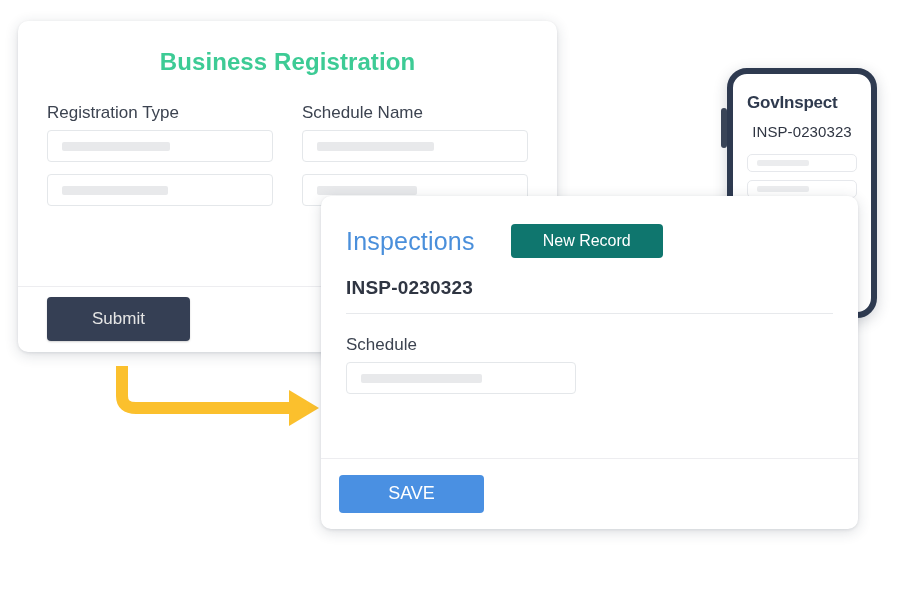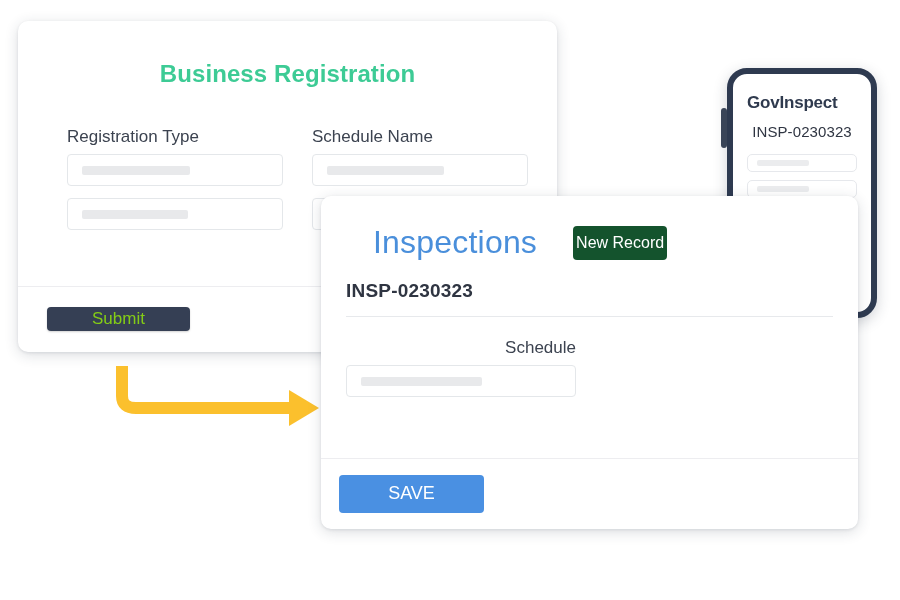--- a/index.html
+++ b/index.html
@@ -32,35 +32,34 @@
 
   
   #card-registration {
     left: 18px;
     top: 21px;
     width: 539px;
     height: 331px;
     z-index: 1;
   }
   #card-registration .card-title {
-    margin: 12px;
+    margin: 0;
     padding-top: 27px;
     text-align: center;
     font-size: 24px;
     font-weight: 700;
     letter-spacing: .1px;
     color: #3dcb95;
   }
   .form-grid {
     display: grid;
     grid-template-columns: 1fr 1fr;
     column-gap: 29px;
     row-gap: 12px;
     padding: 26px 29px 0 29px;
-    margin-left: 20px;
   }
   .field-label {
     font-size: 17px;
     color: #3c4350;
     line-height: 1.25;
     margin-bottom: 7px;
     white-space: nowrap;
     overflow: hidden;
   }
   .field-box {
@@ -91,26 +90,26 @@
     left: 0; right: 0;
     top: 265px;
     height: 66px;
     display: flex;
     align-items: center;
     padding-left: 29px;
     box-sizing: border-box;
   }
   .btn-submit {
     background: #353f54;
-    color: #84cc16;
+    color: #e5e5e5;
     border: none;
     border-radius: 4px;
     font-family: inherit;
     font-size: 17px;
-    height: 24px;
+    height: 44px;
     width: 143px;
     cursor: pointer;
     box-shadow: 0 1px 2px rgba(0,0,0,.18);
   }
 
   
   #flow-arrow {
     position: absolute;
     left: 104px;
     top: 358px;
@@ -127,56 +126,54 @@
     width: 537px;
     height: 333px;
     z-index: 4;
   }
   .insp-head {
     display: flex;
     align-items: center;
     padding: 28px 0 0 25px;
   }
   .insp-title {
-    font-size: 32px;
+    font-size: 25px;
     font-weight: 400;
     color: #4a8fdb;
     letter-spacing: .2px;
-    margin-left: 27px;
   }
   .btn-new-record {
     margin-left: 36px;
-    background: #14532d;
+    background: #0f766e;
     color: #ffffff;
     border: none;
     border-radius: 4px;
     font-family: inherit;
     font-size: 16px;
     height: 34px;
-    padding: 0 3px;
+    padding: 0 32px;
     cursor: pointer;
   }
   .insp-record-id {
     padding: 19px 0 0 25px;
     font-size: 19px;
     font-weight: 700;
     color: #2f3542;
     letter-spacing: .2px;
   }
   .insp-rule {
     margin: 14px 25px 0 25px;
     height: 1px;
     background: #e7e9ec;
   }
   .insp-grid {
     display: grid;
     grid-template-columns: 1fr 1fr;
     column-gap: 16px;
     padding: 20px 36px 0 25px;
-    text-align: right;
   }
   #card-inspections .card-divider { top: 262px; }
   .card-footer-insp {
     position: absolute;
     left: 0; right: 0;
     top: 262px;
     height: 71px;
     display: flex;
     align-items: center;
     padding-left: 18px;

